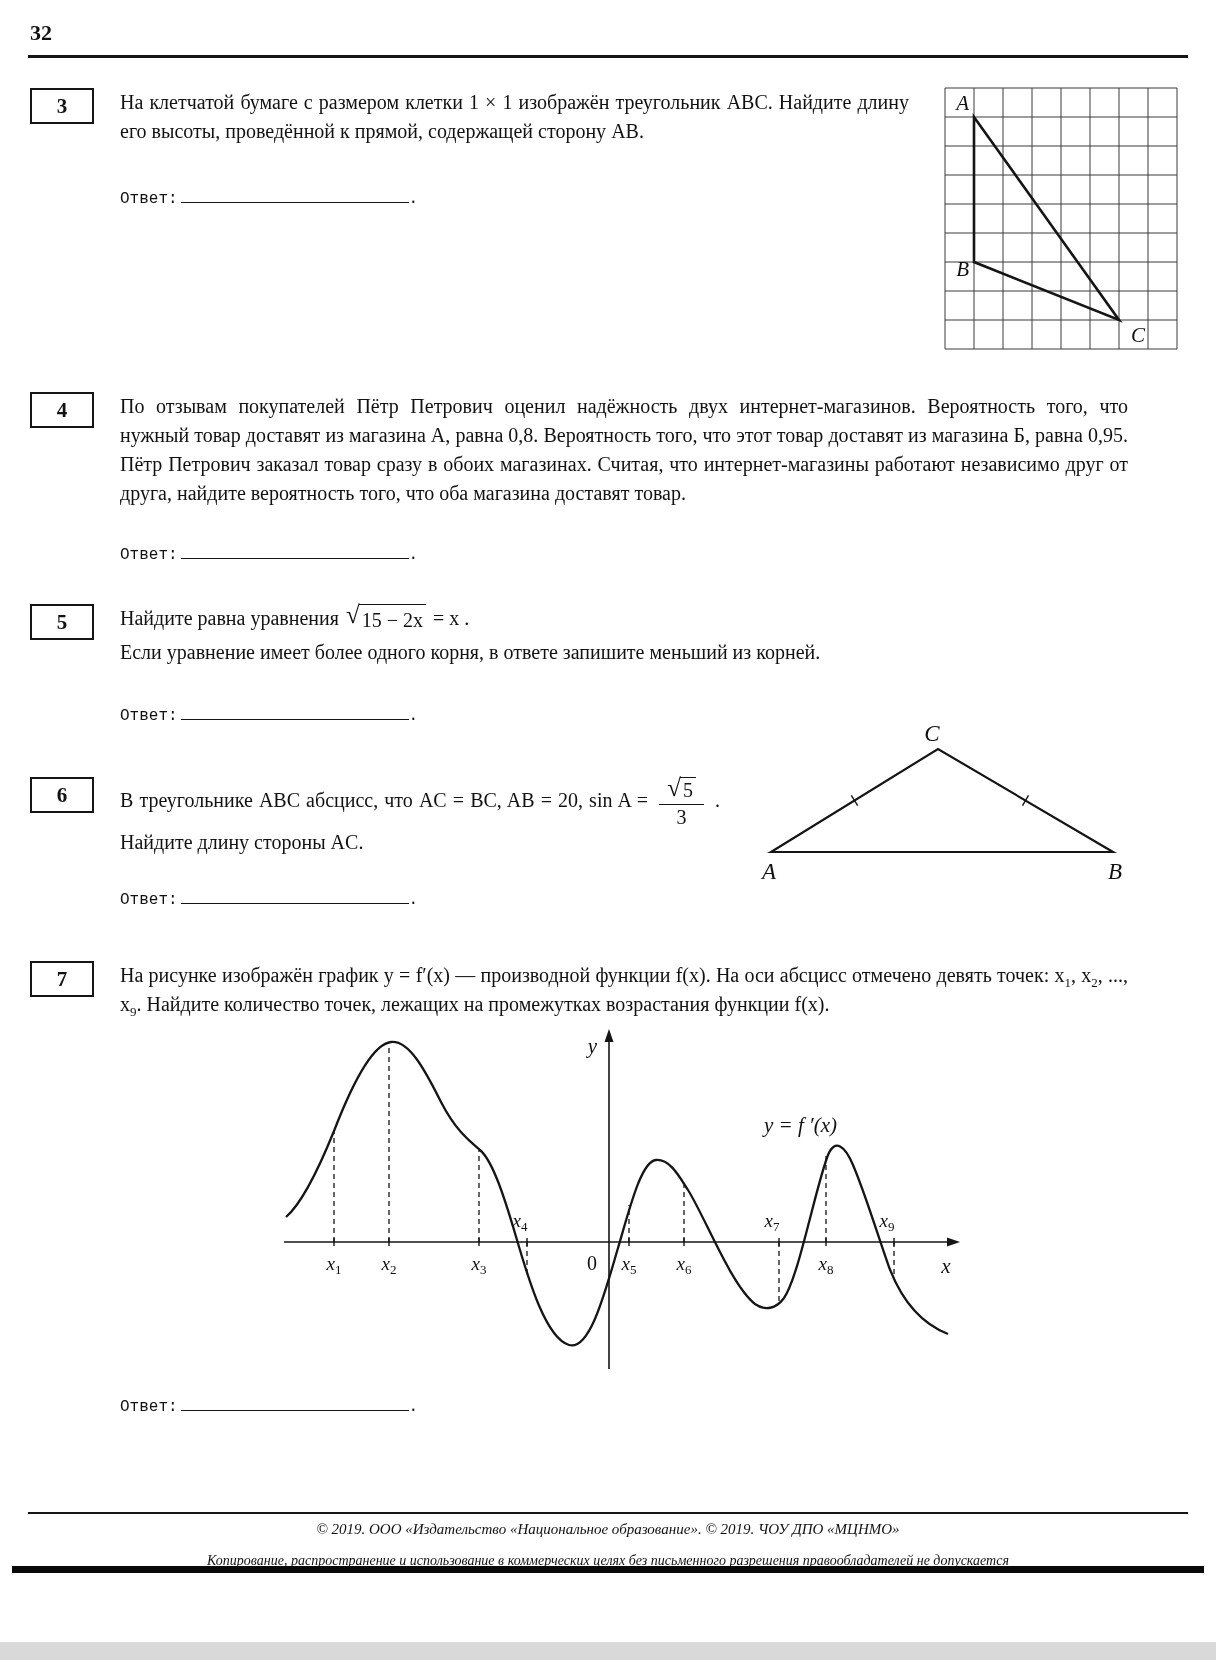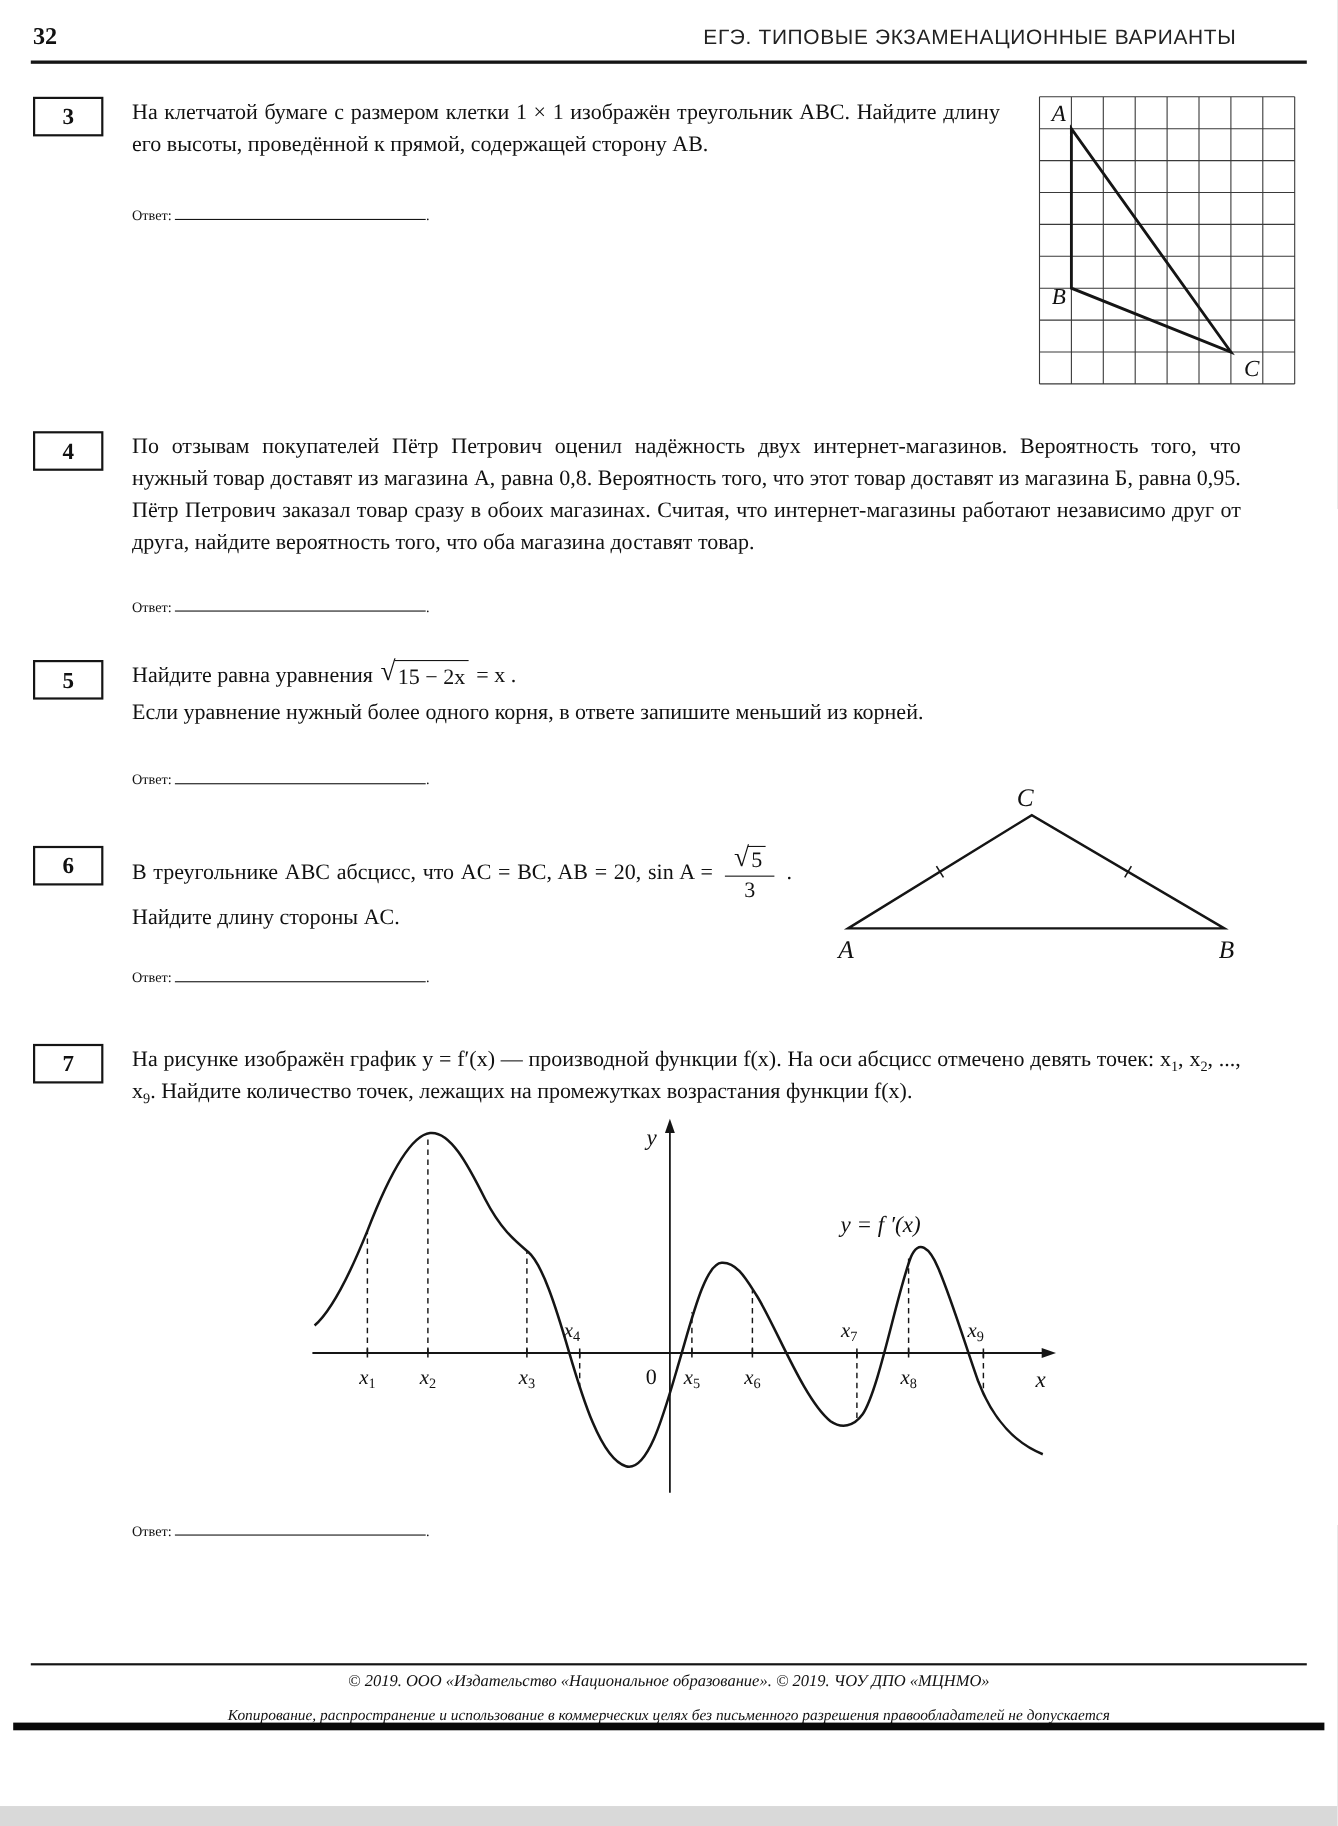--- a/index.html
+++ b/index.html
@@ -18,21 +18,21 @@
   .problem{display:flex;align-items:flex-start;gap:26px;margin-left:2px;}
   .numbox{
     width:60px;height:32px;border:2.4px solid #151515;flex:0 0 auto;
     display:flex;align-items:center;justify-content:center;
     font-weight:700;font-size:21px;
   }
   .pbody{flex:1;margin-right:60px;}
   .ptext{margin:0;font-size:20px;line-height:29px;text-align:justify;}
   .it{}
   sub{font-size:13px;line-height:0;}
-  .answer{margin-top:40px;font-size:13px;}
+  .answer{margin-top:40px;font-size:16px;font-family:Liberation Mono, monospace;}
   .blank{display:inline-block;width:228px;border-bottom:1.7px solid #151515;height:1em;margin-left:3px;vertical-align:baseline;}
 
   .cols{display:flex;align-items:flex-start;gap:36px;}
   .leftcol{flex:1;}
 
   
   .sqrt{display:inline-flex;align-items:flex-start;margin:0 2px;}
   .rsign{font-size:1.25em;line-height:1;transform:translateY(-2px);margin-right:-1px;}
   .rcand{border-top:1.8px solid #151515;padding:1px 3px 0 3px;}
   .frac{display:inline-block;vertical-align:middle;text-align:center;margin:0 5px;line-height:1.1;}
@@ -71,21 +71,20 @@
   .f2{font-size:14px;margin:15px 0 0 0;}
   .bottombar{position:absolute;top:1566px;left:12px;right:12px;height:7px;background:#0a0a0a;}
 </style>
 </head>
 <body>
 
 <div class="page">
 
   <div class="hdr">
     <span class="pnum">32</span>
-    <span class="ptitle">ЕГЭ. ТИПОВЫЕ ЭКЗАМЕНАЦИОННЫЕ ВАРИАНТЫ</span>
   </div>
   <div class="hrule"></div>
 
   <section class="problem m-p3">
     <div class="numbox">
       <span>3</span>
     </div>
     <div class="pbody">
       <div class="cols">
         <div class="leftcol">
@@ -119,21 +118,21 @@
 
   <section class="problem m-p5">
     <div class="numbox">
       <span>5</span>
     </div>
     <div class="pbody">
       <p class="ptext"><span>Найдите равна уравнения </span><span class="sqrt">
             <span class="rsign">√</span>
             <span class="rcand"><span>15 − 2</span><span class="it">x</span></span>
           </span><span> = </span><span class="it">x</span><span> .</span></p>
-      <p class="ptext" style="margin-top:3px;">Если уравнение нужный более одного корня, в ответе запишите меньший из корней.</p>
+      <p class="ptext" style="margin-top:3px;">Если уравнение имеет более одного корня, в ответе запишите меньший из корней.</p>
       <div class="answer" style="margin-top:36px;">
         <span>Ответ:</span><span class="blank"></span><span>.</span>
       </div>
     </div>
   </section>
 
   <section class="problem m-p6">
     <div class="numbox">
       <span>6</span>
     </div>

